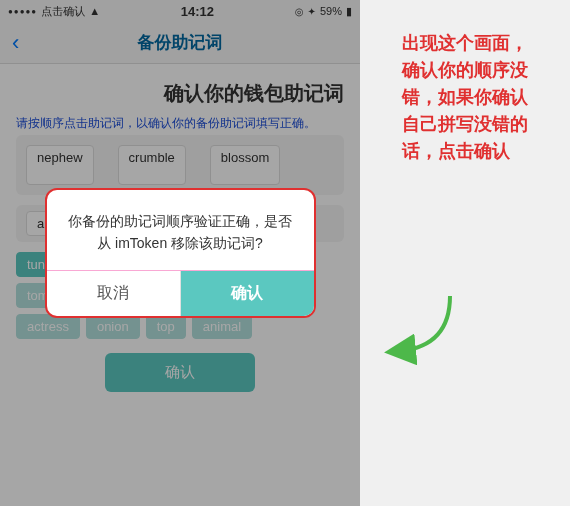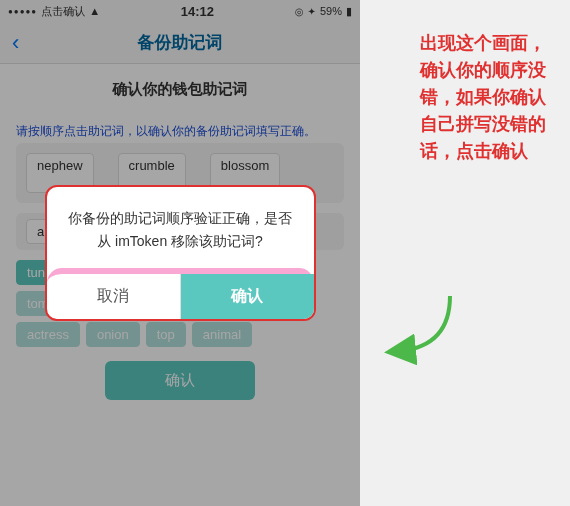--- a/index.html
+++ b/index.html
@@ -58,25 +58,25 @@
       font-weight: 600;
       color: #0369a1;
     }
 
     
     .page-content {
       padding: 16px;
       background: #fff;
     }
     .page-heading {
-      text-align: center;
-      font-size: 15px;
+      text-align: right;
+      font-size: 20px;
       font-weight: 600;
       color: #333;
-      margin-bottom: 24px;
+      margin-bottom: 8px;
     }
     .page-description {
       font-size: 12px;
       color: #1d4ed8;
       line-height: 1.4;
       margin-bottom: 3px;
     }
 
     
     .words-area {
@@ -153,22 +153,21 @@
       padding: 20px 16px 16px;
       text-align: center;
     }
     .dialog-text {
       font-size: 14px;
       color: #333;
       line-height: 1.6;
     }
     .dialog-actions {
       display: flex;
-      border-top: 6px solid #f9a8d4;
-      border-radius: 15px;
+      border-top: 1px solid #f9a8d4;
     }
     .dialog-btn {
       flex: 1;
       padding: 12px;
       font-size: 16px;
       border: none;
       background: none;
       cursor: pointer;
     }
     .dialog-btn-cancel {
@@ -186,21 +185,21 @@
     .annotation-area {
       width: 210px;
       height: 506px;
       position: relative;
       background: #f0f0f0;
       flex-shrink: 0;
     }
     .annotation-text {
       position: absolute;
       top: 30px;
-      right: 10px;
+      right: 28px;
       color: #e03030;
       font-size: 18px;
       font-weight: bold;
       line-height: 1.5;
       width: 140px;
     }
     
     .arrow-svg {
       position: absolute;
       bottom: 140px;

